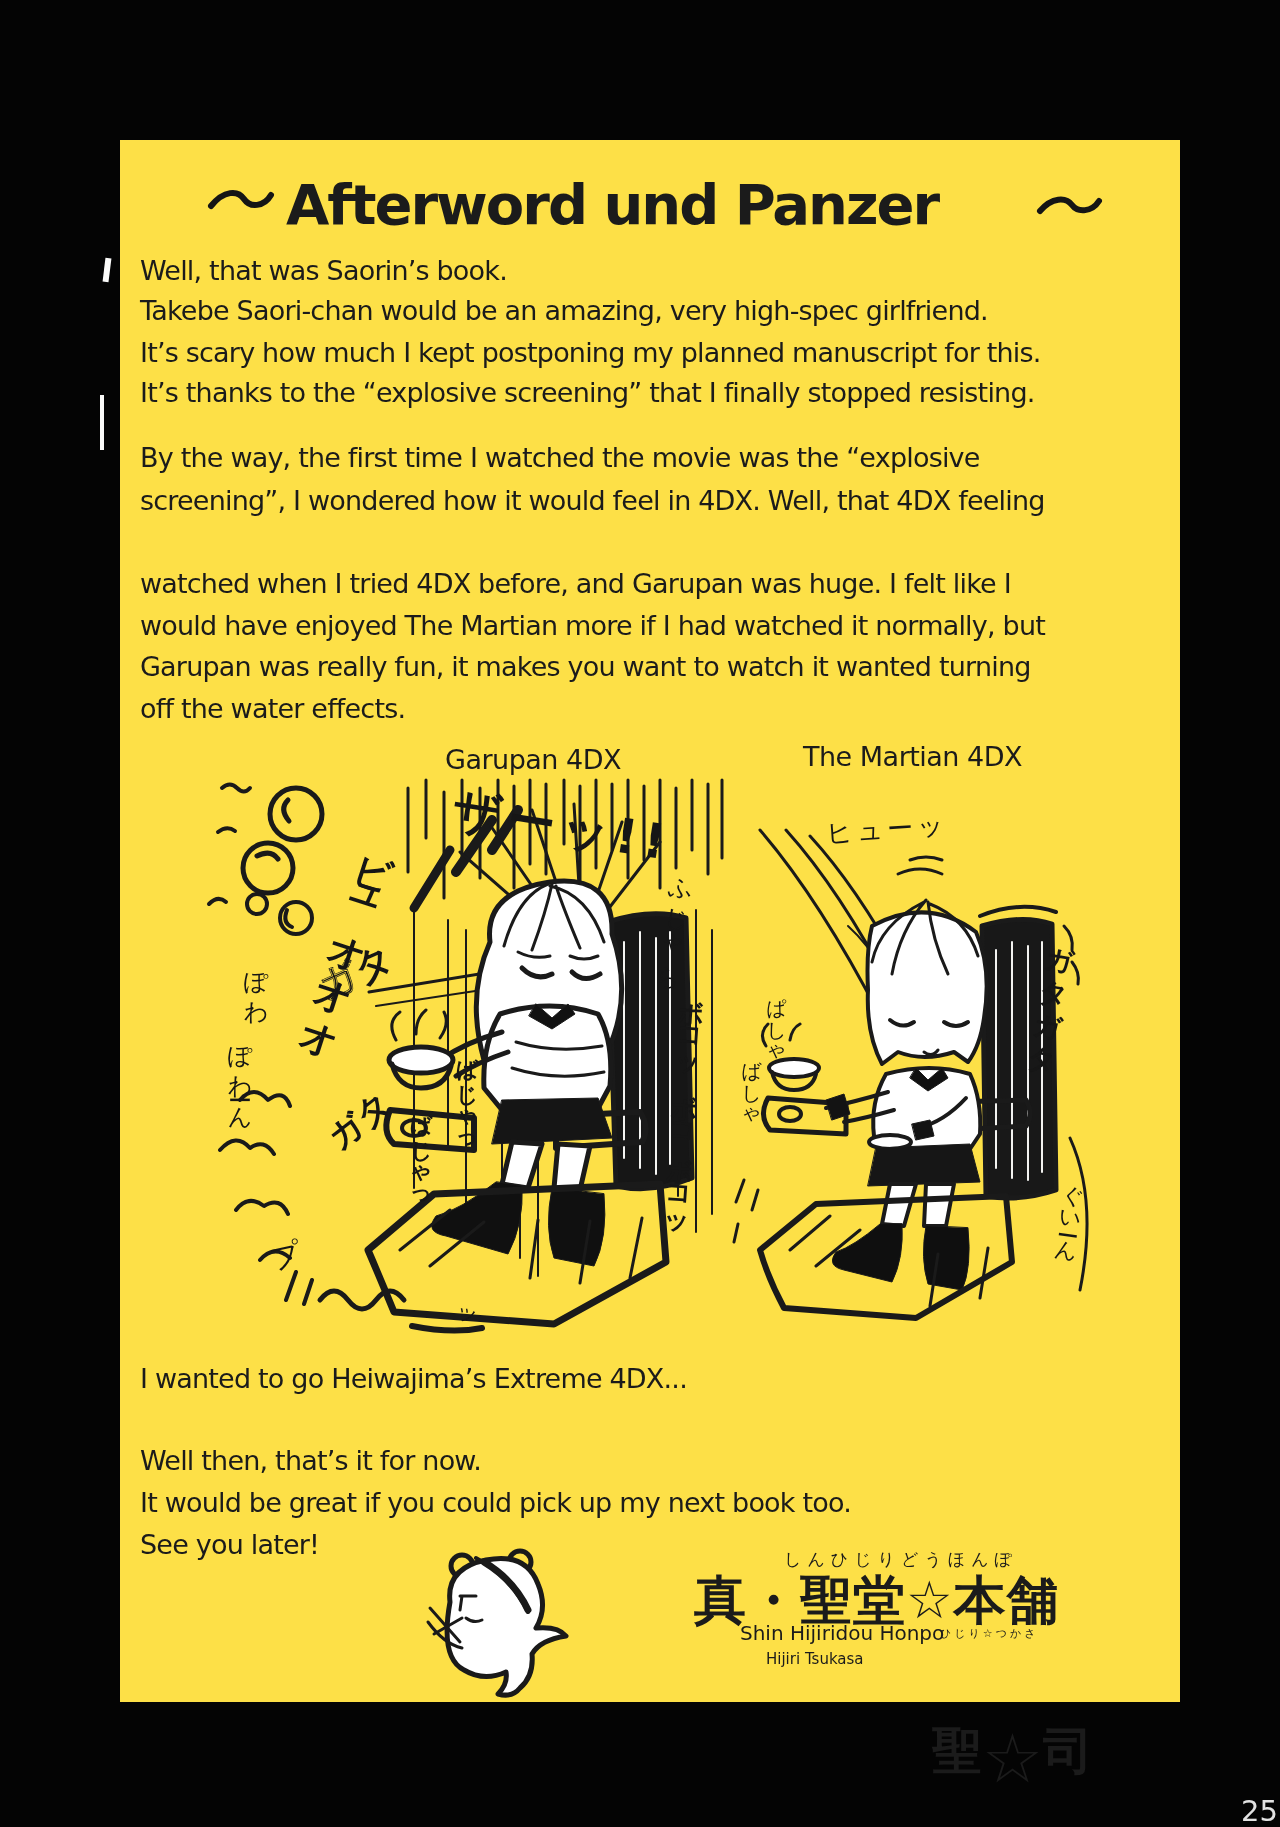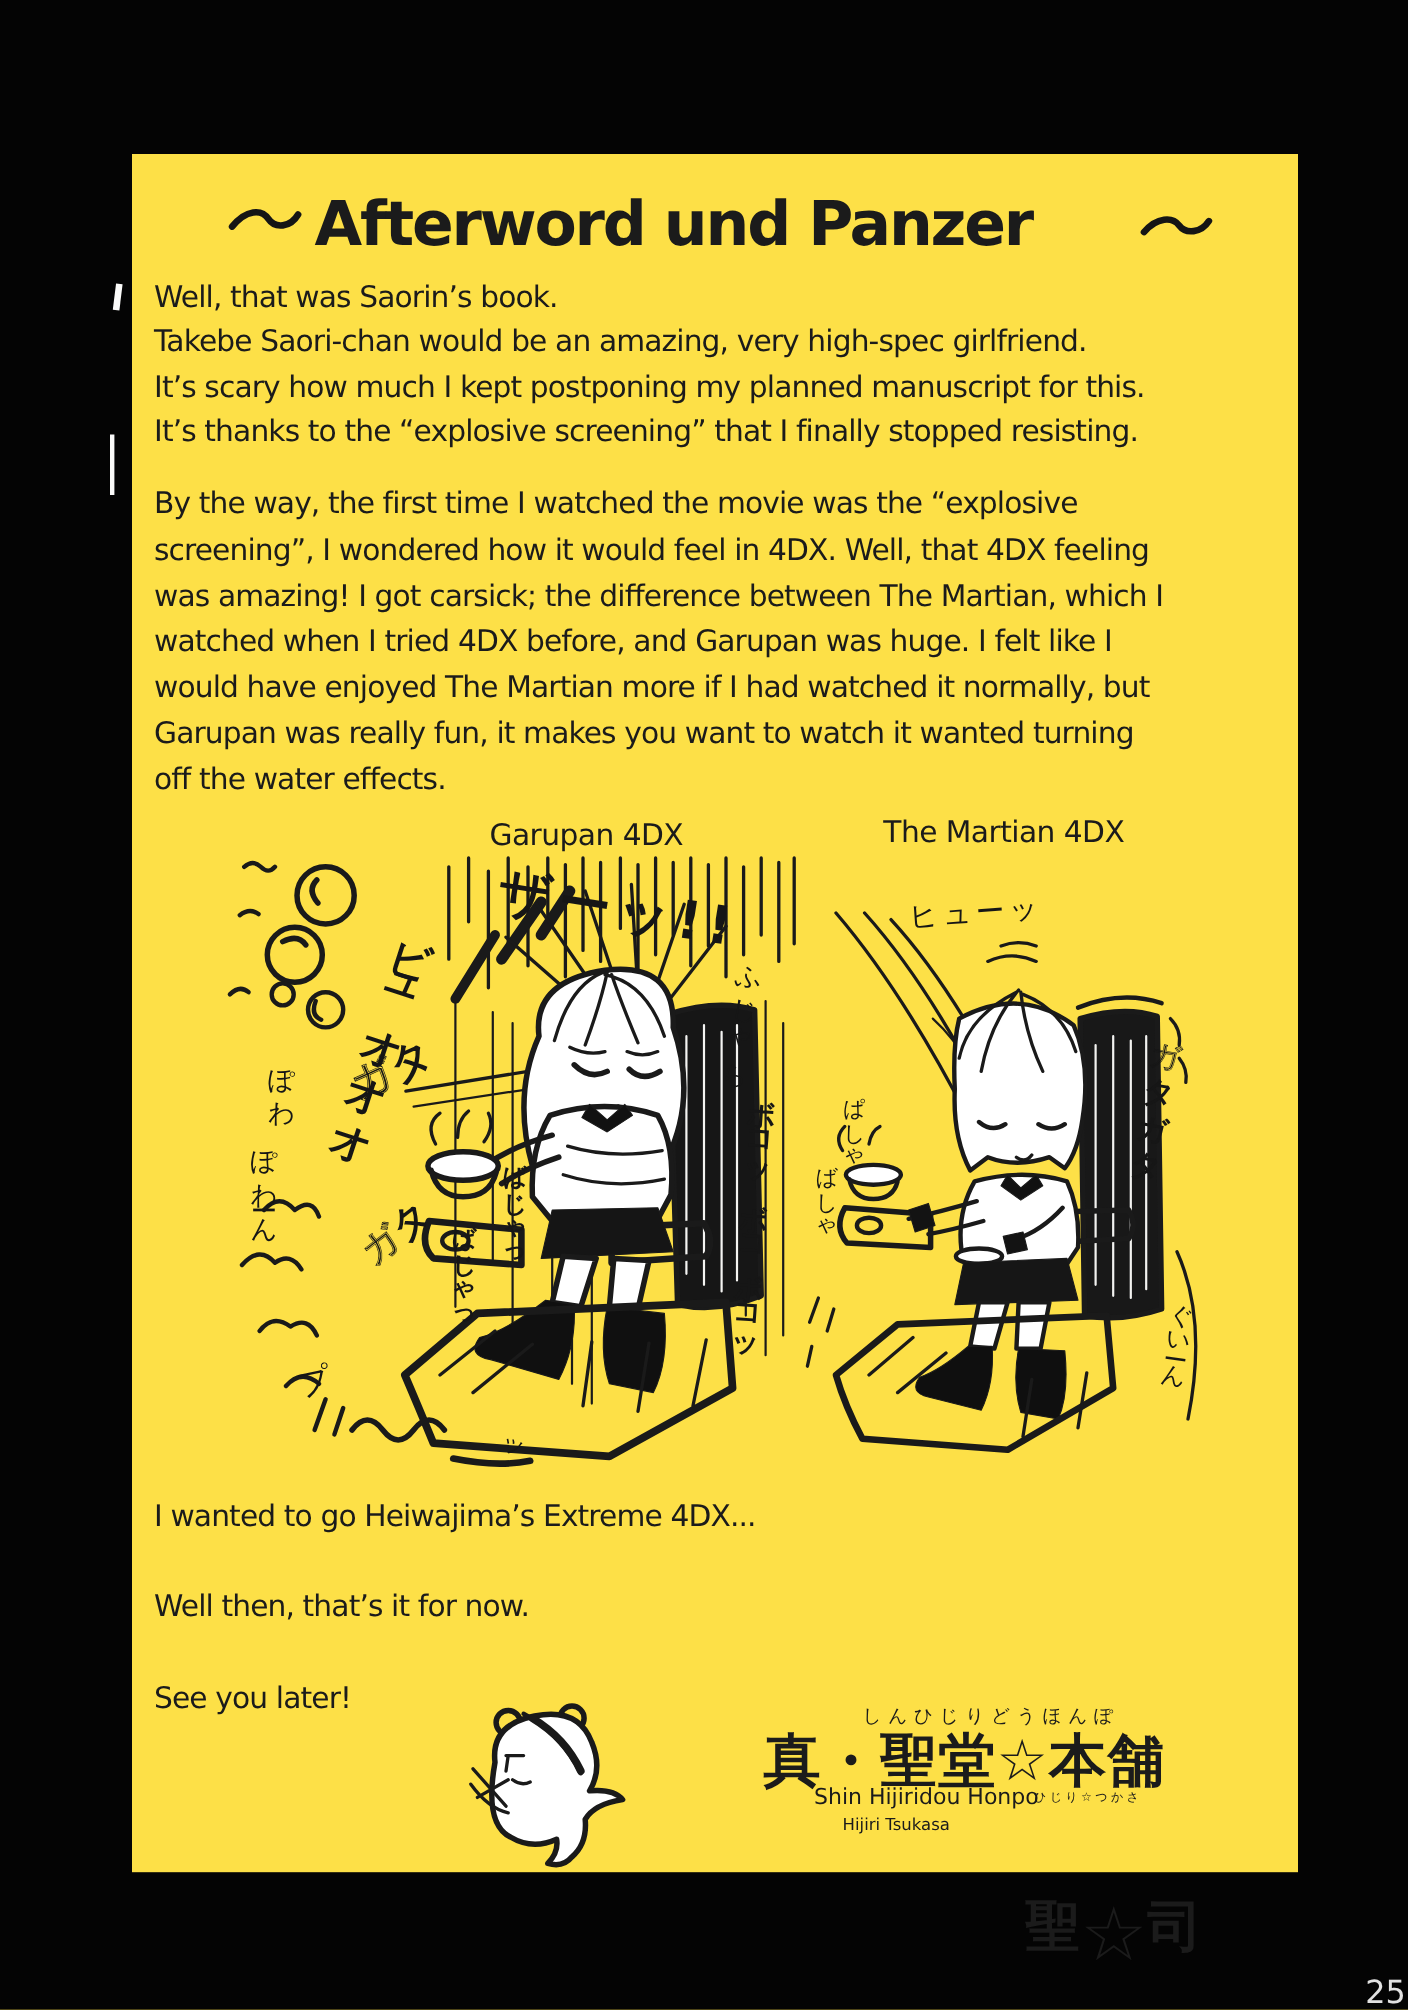--- a/index.html
+++ b/index.html
@@ -32,21 +32,20 @@
     <path d="M4,16 C16,2 30,2 36,10 C42,18 56,17 63,6" fill="none" stroke="#151515" stroke-width="6" stroke-linecap="round"></path>
   </svg>
 
   <div class="line" style="top:115px;">Well, that was Saorin’s book.</div>
   <div class="line" style="top:155px;">Takebe Saori-chan would be an amazing, very high-spec girlfriend.</div>
   <div class="line" style="top:197px;">It’s scary how much I kept postponing my planned manuscript for this.</div>
   <div class="line" style="top:237px;">It’s thanks to the “explosive screening” that I finally stopped resisting.</div>
 
   <div class="line" style="top:302px;">By the way, the first time I watched the movie was the “explosive</div>
   <div class="line" style="top:345px;">screening”, I wondered how it would feel in 4DX. Well, that 4DX feeling</div>
-  <div class="line" style="top:387px;">was amazing! I got carsick; the difference between The Martian, which I</div>
   <div class="line" style="top:428px;">watched when I tried 4DX before, and Garupan was huge. I felt like I</div>
   <div class="line" style="top:470px;">would have enjoyed The Martian more if I had watched it normally, but</div>
   <div class="line" style="top:511px;">Garupan was really fun, it makes you want to watch it wanted turning</div>
   <div class="line" style="top:553px;">off the water effects.</div>
 
   <div class="label" style="left:325px;top:604px;">Garupan 4DX</div>
   <div class="label" style="left:683px;top:601px;">The Martian 4DX</div>
 
   <svg style="left:80px;top:640px;" width="540" height="560" viewBox="0 0 540 560">
     <g stroke="#1a1a1a" fill="none" stroke-linecap="round" stroke-linejoin="round">
@@ -184,20 +183,21 @@
 
   <div class="sfx" style="left:706px;top:672px;font-size:26px;font-weight:normal;transform:rotate(-4deg);letter-spacing:4px;">ヒューッ</div>
   <div class="sfx sfx-v" style="left:644px;top:843px;font-size:20px;font-weight:normal;">ぱしゃ</div>
   <div class="sfx sfx-v" style="left:619px;top:906px;font-size:20px;font-weight:normal;">ばしゃ</div>
   <div class="sfx sfx-v" style="left:914px;top:786px;font-size:28px;transform:rotate(10deg);">ガタガタ</div>
   <div class="sfx sfx-v" style="left:936px;top:1030px;font-size:22px;font-weight:normal;transform:rotate(8deg);">ぐいーん</div>
 
   <div class="line" style="top:1223px;">I wanted to go Heiwajima’s Extreme 4DX...</div>
 
   <div class="line" style="top:1305px;">Well then, that’s it for now.</div>
+  <div class="line" style="top:1347px;">It would be great if you could pick up my next book too.</div>
   <div class="line" style="top:1389px;">See you later!</div>
 
   <svg style="left:300px;top:1410px;" width="165" height="150" viewBox="0 0 165 150">
     <g stroke="#1a1a1a" fill="none" stroke-linecap="round" stroke-linejoin="round" stroke-width="5">
       <circle cx="42" cy="16" r="11"></circle>
       <circle cx="100" cy="12" r="11"></circle>
       <path fill="#ffffff" d="M30,52 q-4,-34 36,-42 q40,-8 52,24 q10,24 -2,44 q22,-2 30,8 q-26,4 -34,18 q2,22 -12,34 q-8,10 -22,6 q10,-10 8,-22 q-22,10 -42,-2 q-24,-12 -14,-68 z"></path>
       <path stroke-width="4" d="M56,8 q34,18 52,54"></path>
       <path stroke-width="7" d="M64,12 q30,18 44,48"></path>
       <path stroke-width="3" d="M40,46 h16 M42,46 l-2,14 M46,68 q8,6 16,2"></path>

